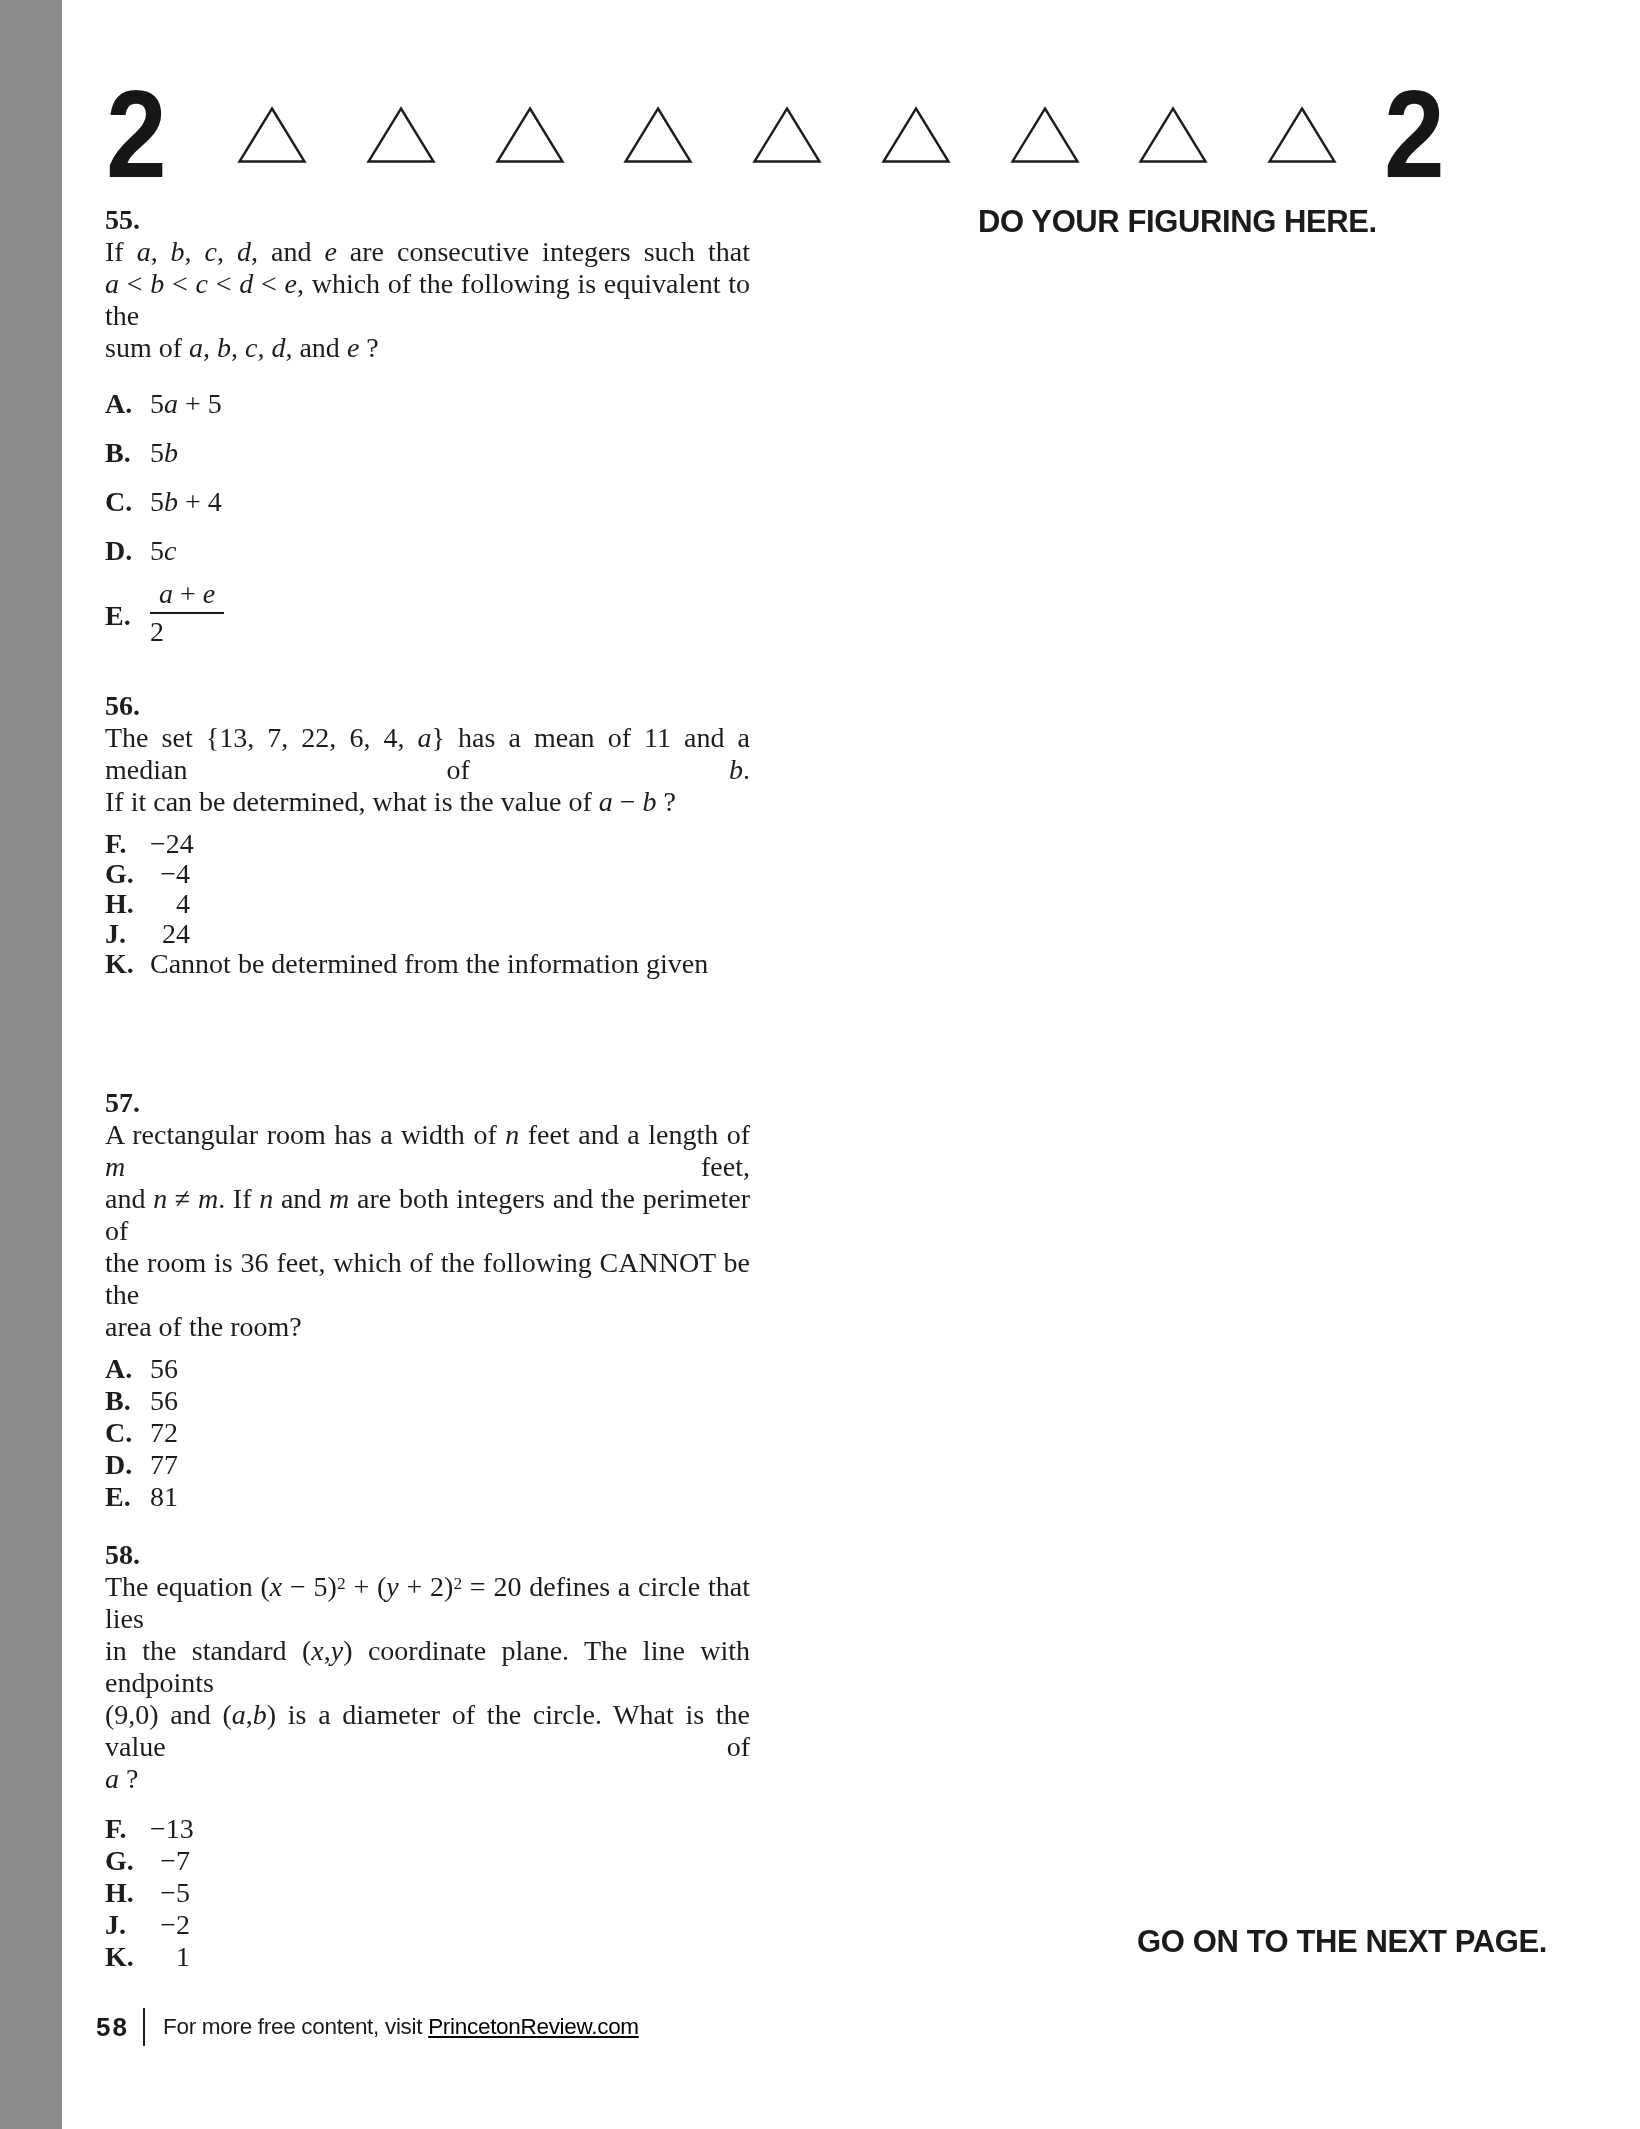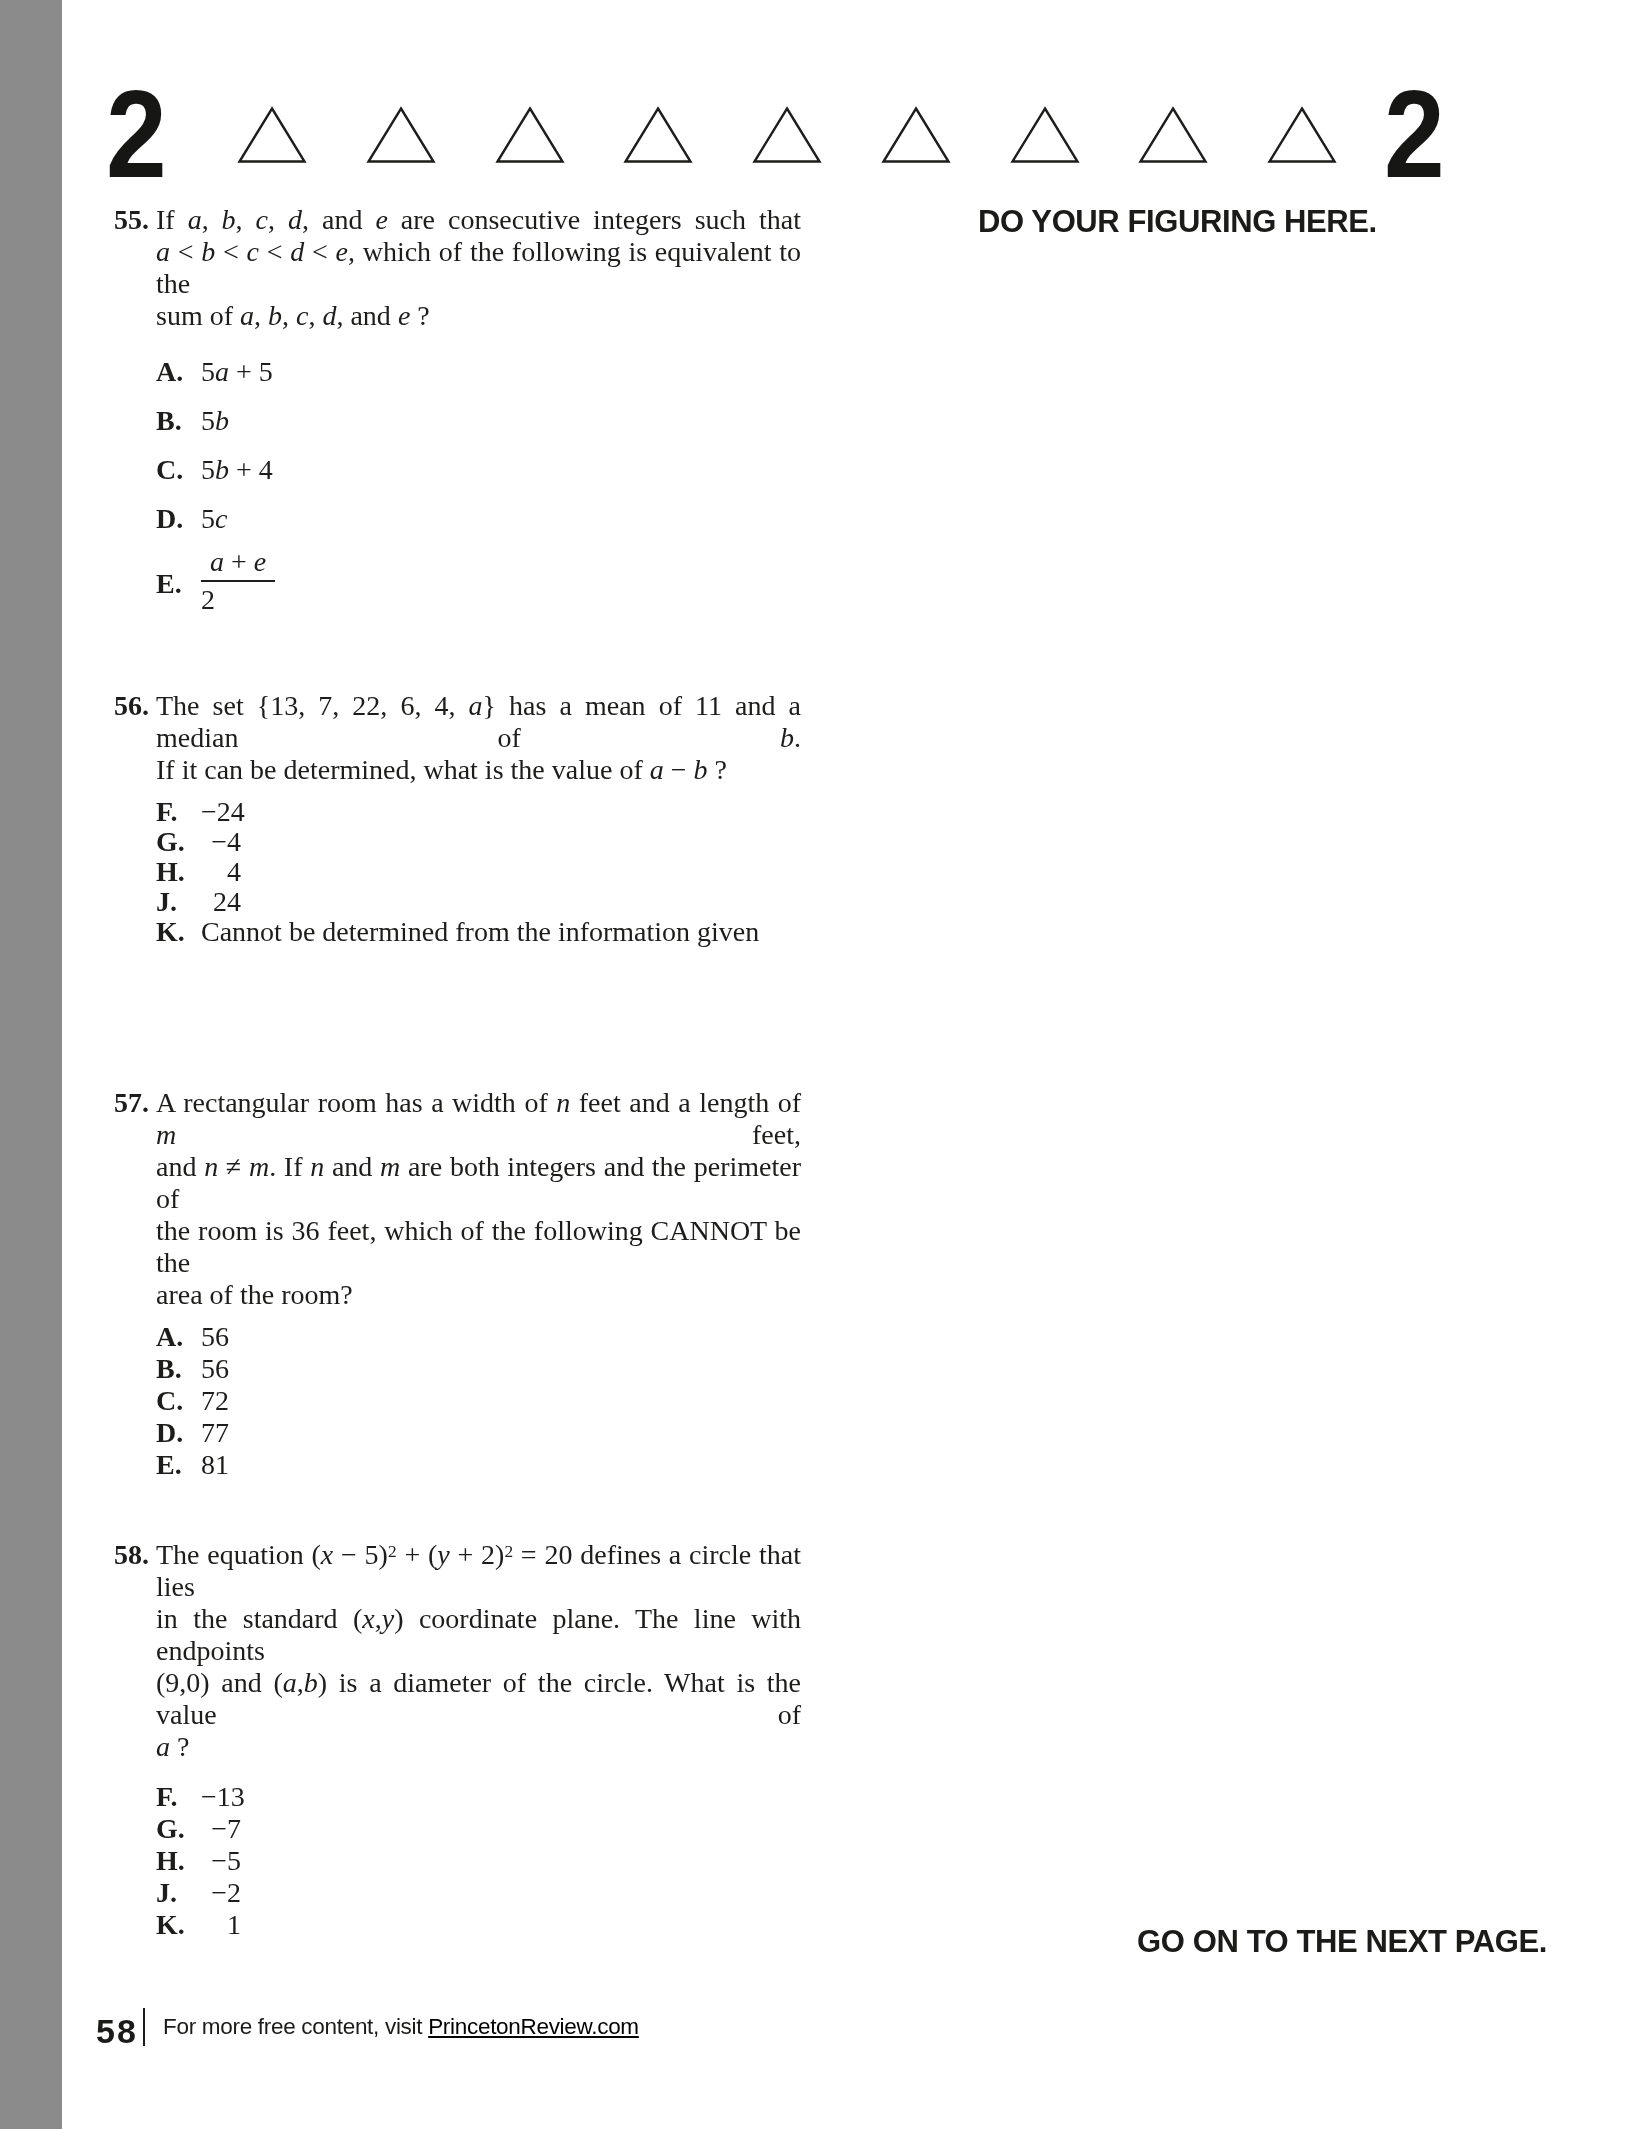--- a/index.html
+++ b/index.html
@@ -23,21 +23,21 @@
   }
   .tri{width:70px;height:58px;display:block;}
 
   .figuring-header{
     position:absolute;left:978px;top:204px;
     font-family:"Liberation Sans", sans-serif;font-weight:bold;font-size:31px;
     letter-spacing:-0.4px;color:#1b1b19;white-space:nowrap;
   }
 
   
-  .question{position:absolute;left:114px;width:694px;display:flex;}
+  .question{position:absolute;left:105px;width:694px;display:flex;flex-direction:column;}
   .qnum{width:42px;flex:none;font-weight:bold;font-size:28px;line-height:32px;}
   .qbody{width:645px;}
   .qtext{font-size:28px;line-height:32px;}
   .qline{display:block;text-align:justify;text-align-last:justify;}
   .qline.last{text-align:justify;text-align-last:auto;}
   i{font-style:italic;}
   sup{font-size:0.62em;line-height:0;position:relative;top:-0.42em;vertical-align:baseline;}
 
   ul.choices{list-style:none;margin:0;padding:0;font-size:28px;}
   .choices li{display:flex;align-items:flex-start;}
@@ -57,21 +57,21 @@
   .frac .fnum{display:block;border-bottom:2px solid #1d1d1b;padding:0 9px 2px;}
   .frac .fden{display:block;padding-top:2px;}
 
   
   .go-on{
     position:absolute;right:93px;top:1924px;
     font-family:"Liberation Sans", sans-serif;font-weight:bold;font-size:31px;
     letter-spacing:-0.4px;color:#1b1b19;white-space:nowrap;
   }
   .footer{position:absolute;left:0;top:2006px;width:1640px;height:44px;font-family:"Liberation Sans", sans-serif;}
-  .page-number{position:absolute;left:96px;top:6px;font-size:34px;font-weight:bold;letter-spacing:2px;color:#1b1b19;}
+  .page-number{position:absolute;left:96px;top:6px;font-size:26px;font-weight:bold;letter-spacing:2px;color:#1b1b19;}
   .footer-divider{position:absolute;left:143px;top:2px;width:2px;height:38px;background:#1b1b19;}
   .footer-text{position:absolute;left:163px;top:8px;font-size:22.5px;letter-spacing:-0.3px;color:#1b1b19;white-space:nowrap;}
   .footer-link{color:#000000;text-decoration:underline;cursor:pointer;}
 </style>
 </head>
 <body>
 
 <div class="edge-bar"></div>
 
 <header>

